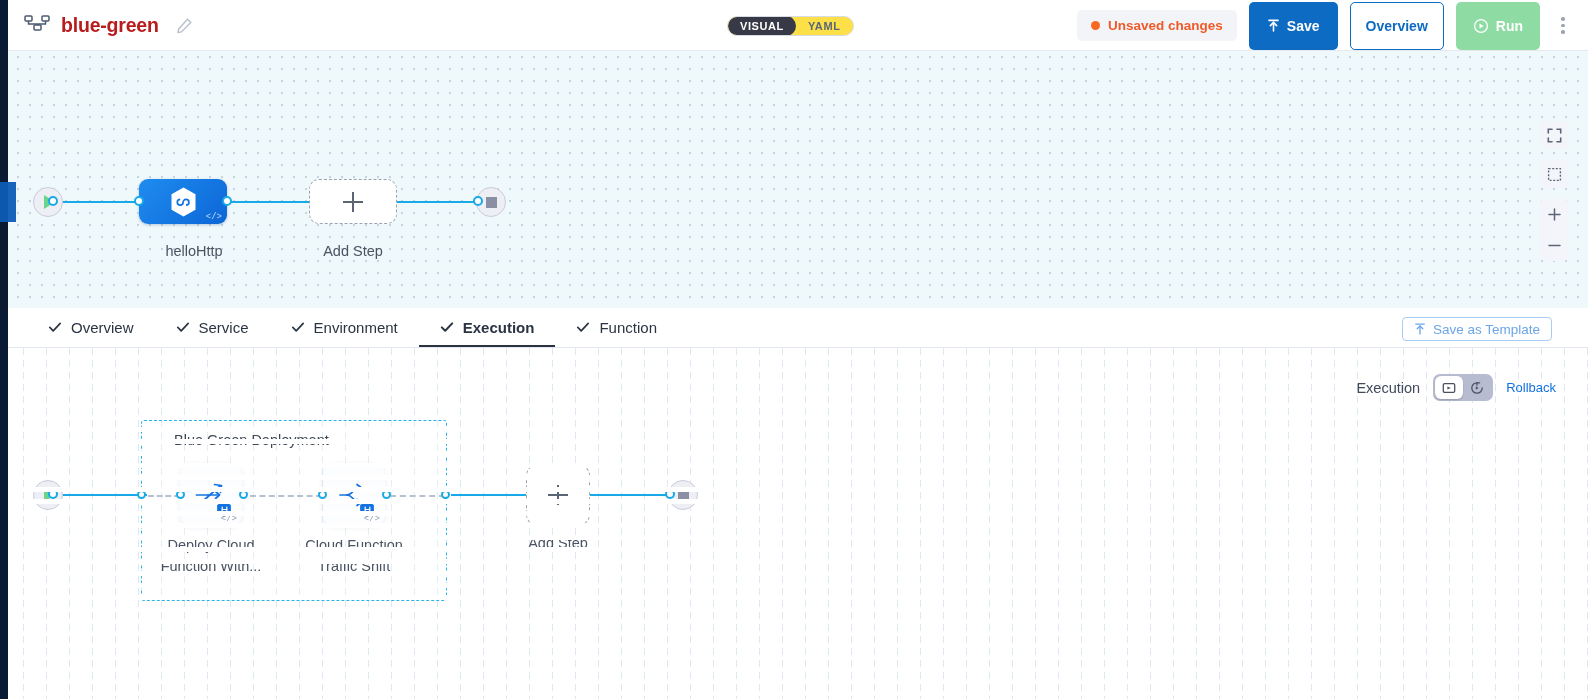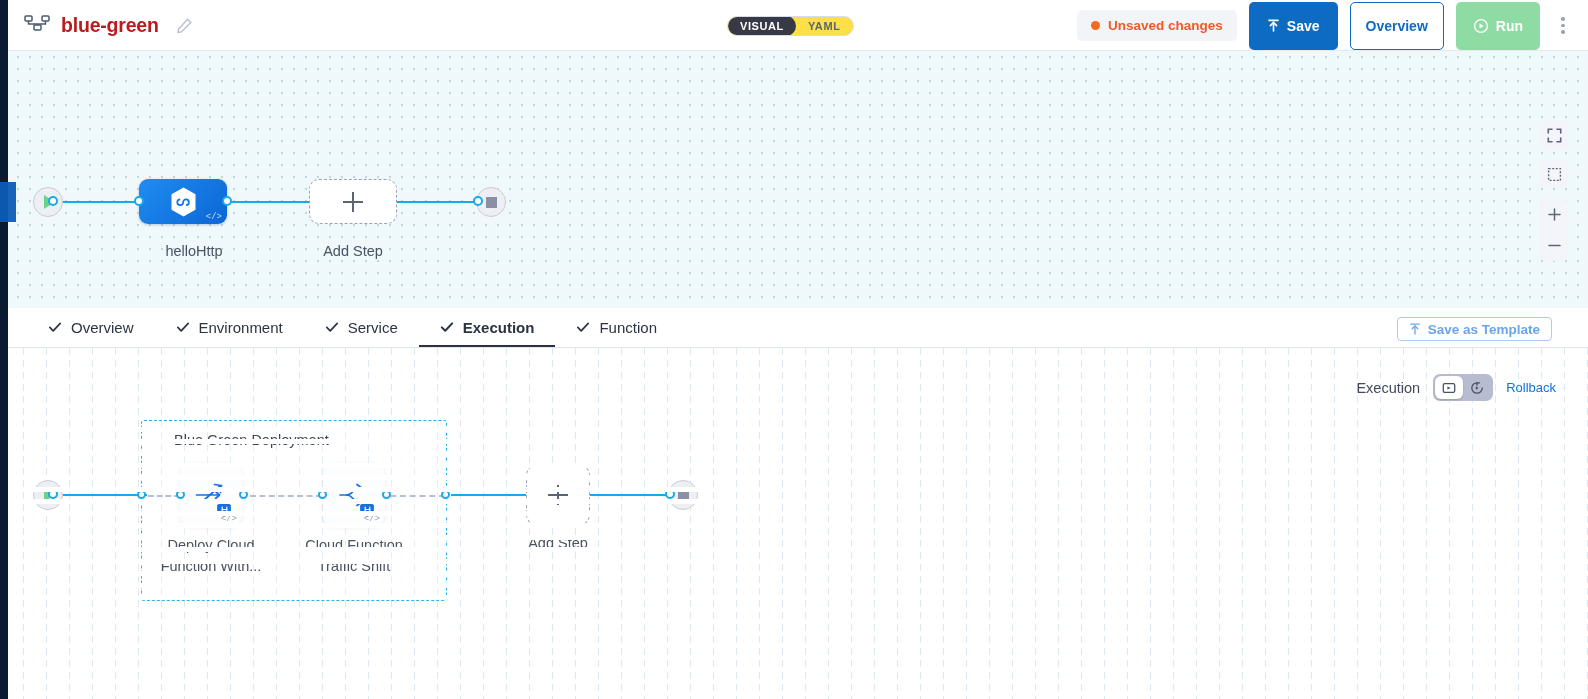--- a/index.html
+++ b/index.html
@@ -203,21 +203,21 @@
   .tab.active { font-weight: bold; }
   .tab.active::after {
     content: ""; position: absolute; left: 0; right: 0; bottom: 0;
     height: 2.5px; background: #2c3340;
   }
   .tick { width: 14px; height: 14px; display: block; color: #2b3442; }
   .save-tmpl {
     position: absolute; right: 36px; top: 9px; height: 24px;
     border: 1px solid #a9cdf2; border-radius: 4px; background: #ffffff;
     display: flex; align-items: center; gap: 7px; padding: 0 11px;
-    font-size: 13.5px; font-weight: bold; color: #6ba5e7; cursor: pointer;
+    font-size: 13.5px; font-weight: normal; color: #6ba5e7; cursor: pointer;
   }
   .tmpl-ico { width: 12px; height: 12px; display: block; }
 
   
   .exec-bar {
     position: absolute; right: 32px; top: 374px;
     display: flex; align-items: center; gap: 13px; z-index: 15;
   }
   .exec-label { font-size: 14.5px; color: #41495a; }
   .seg-toggle {
@@ -391,29 +391,29 @@
             </svg>
         </span>
         <span>Overview</span>
       </div>
       <div class="tab">
         <span>
           <svg class="tick" viewBox="0 0 14 14" fill="none" stroke="currentColor" stroke-width="1.7" stroke-linecap="round" stroke-linejoin="round">
               <path d="M1.8 7.4 L5.2 10.8 L12.2 3.4"></path>
             </svg>
         </span>
-        <span>Environment</span>
+        <span>Service</span>
       </div>
       <div class="tab">
         <span>
           <svg class="tick" viewBox="0 0 14 14" fill="none" stroke="currentColor" stroke-width="1.7" stroke-linecap="round" stroke-linejoin="round">
               <path d="M1.8 7.4 L5.2 10.8 L12.2 3.4"></path>
             </svg>
         </span>
-        <span>Service</span>
+        <span>Environment</span>
       </div>
       <div class="tab active">
         <span>
           <svg class="tick" viewBox="0 0 14 14" fill="none" stroke="currentColor" stroke-width="2" stroke-linecap="round" stroke-linejoin="round">
               <path d="M1.8 7.4 L5.2 10.8 L12.2 3.4"></path>
             </svg>
         </span>
         <span>Execution</span>
       </div>
       <div class="tab">

